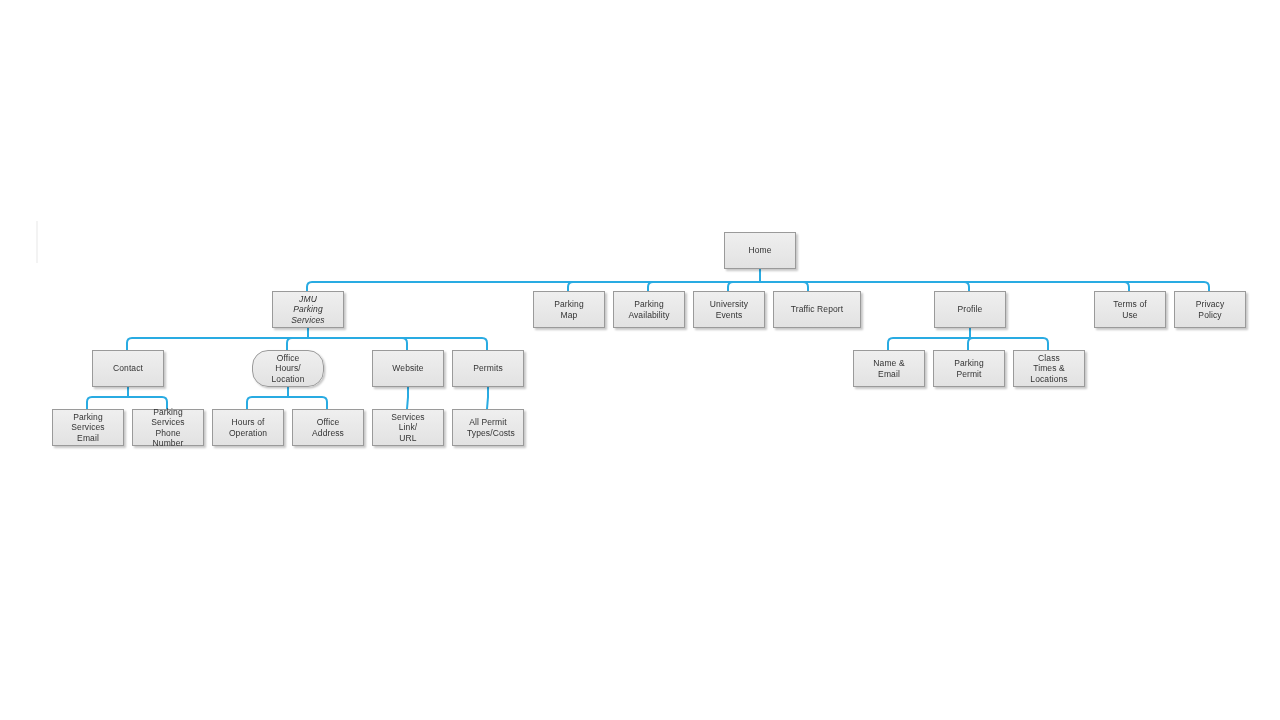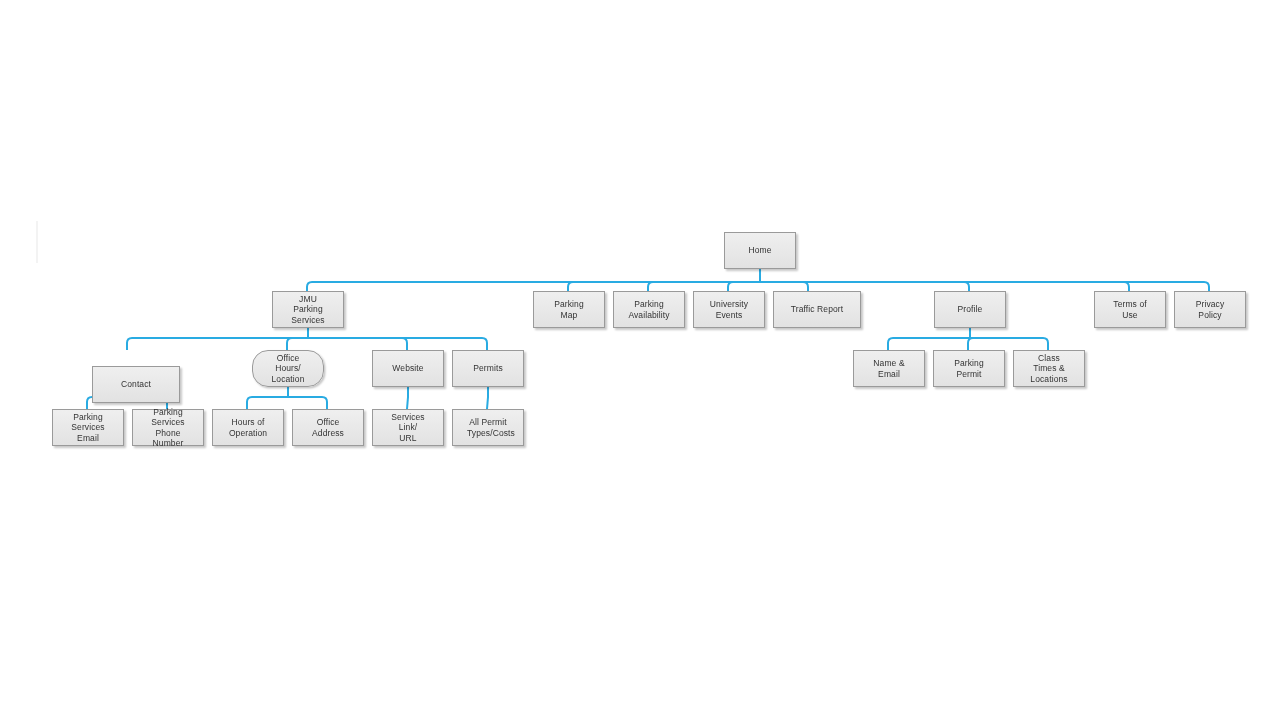--- a/index.html
+++ b/index.html
@@ -90,32 +90,32 @@
       <path d="M 128 397 L 162 397 Q 167 397 167 402 L 167 409" fill="none" stroke="#29ABE2" stroke-width="2" stroke-linecap="butt"></path>
       <path d="M 288 387 L 288 397" fill="none" stroke="#29ABE2" stroke-width="2" stroke-linecap="butt"></path>
       <path d="M 288 397 L 252 397 Q 247 397 247 402 L 247 409" fill="none" stroke="#29ABE2" stroke-width="2" stroke-linecap="butt"></path>
       <path d="M 288 397 L 322 397 Q 327 397 327 402 L 327 409" fill="none" stroke="#29ABE2" stroke-width="2" stroke-linecap="butt"></path>
       <path d="M 408 387 L 408 397" fill="none" stroke="#29ABE2" stroke-width="2" stroke-linecap="butt"></path>
       <path d="M 408 397 L 407 409" fill="none" stroke="#29ABE2" stroke-width="2" stroke-linecap="butt"></path>
       <path d="M 488 387 L 488 397" fill="none" stroke="#29ABE2" stroke-width="2" stroke-linecap="butt"></path>
       <path d="M 488 397 L 487 409" fill="none" stroke="#29ABE2" stroke-width="2" stroke-linecap="butt"></path>
     </svg>
 <div class="node" style="left: 724px; top: 232px; width: 72px; height: 37px;"><span>Home</span></div>
-    <div class="node" style="left: 272px; top: 291px; width: 72px; height: 37px;"><span>JMU Parking
+    <div class="node" style="left: 272px; top: 291px; width: 72px; height: 37px; font-style: italic;"><span>JMU Parking
 Services</span></div>
     <div class="node" style="left: 533px; top: 291px; width: 72px; height: 37px;"><span>Parking Map</span></div>
     <div class="node" style="left: 613px; top: 291px; width: 72px; height: 37px;"><span>Parking
 Availability</span></div>
     <div class="node" style="left: 693px; top: 291px; width: 72px; height: 37px;"><span>University
 Events</span></div>
     <div class="node" style="left: 773px; top: 291px; width: 88px; height: 37px;"><span>Traffic Report</span></div>
     <div class="node" style="left: 934px; top: 291px; width: 72px; height: 37px;"><span>Profile</span></div>
     <div class="node" style="left: 1094px; top: 291px; width: 72px; height: 37px;"><span>Terms of Use</span></div>
     <div class="node" style="left: 1174px; top: 291px; width: 72px; height: 37px;"><span>Privacy Policy</span></div>
-    <div class="node" style="left: 92px; top: 350px; width: 88px; height: 37px; margin-top: 16px;"><span>Contact</span></div>
+    <div class="node" style="left: 92px; top: 350px; width: 72px; height: 37px;"><span>Contact</span></div>
     <div class="node" style="left: 252px; top: 350px; width: 72px; height: 37px; border-radius: 16px;"><span>Office Hours/
 Location</span></div>
     <div class="node" style="left: 372px; top: 350px; width: 72px; height: 37px;"><span>Website</span></div>
     <div class="node" style="left: 452px; top: 350px; width: 72px; height: 37px;"><span>Permits</span></div>
     <div class="node" style="left: 853px; top: 350px; width: 72px; height: 37px;"><span>Name &amp; Email</span></div>
     <div class="node" style="left: 933px; top: 350px; width: 72px; height: 37px;"><span>Parking Permit</span></div>
     <div class="node" style="left: 1013px; top: 350px; width: 72px; height: 37px;"><span>Class Times &amp;
 Locations</span></div>
     <div class="node" style="left: 52px; top: 409px; width: 72px; height: 37px;"><span>Parking
 Services Email</span></div>

